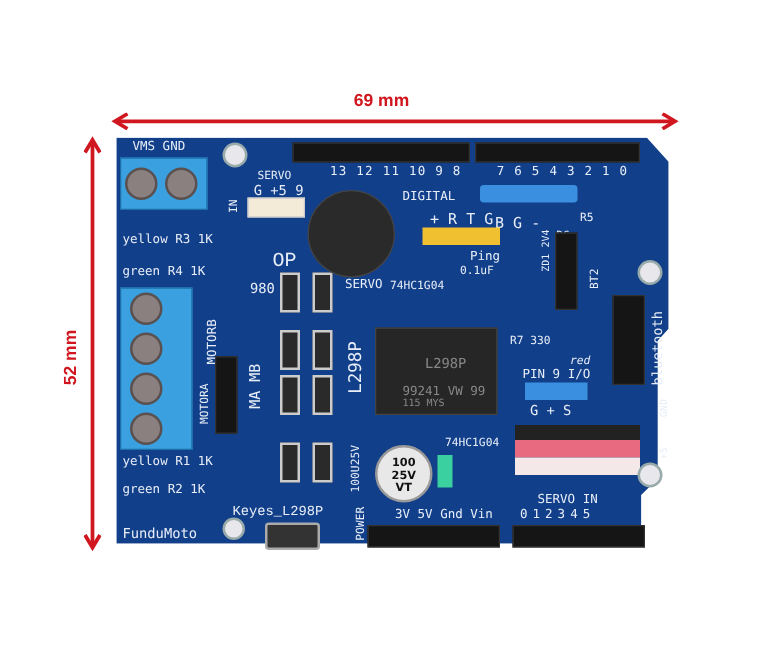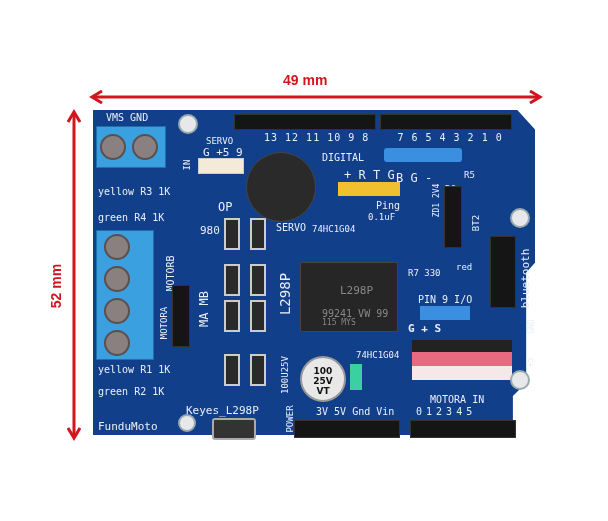--- a/index.html
+++ b/index.html
@@ -12,21 +12,21 @@
   .hdr{position:absolute;background:#151515;border:1px solid #333;}
   .term{position:absolute;background:#3aa0e0;border:1px solid #1f6fa8;}
   .screw{width:22px;height:22px;border-radius:50%;background:#8a8080;border:2px solid #5a5050;margin:3px;}
   .hole{position:absolute;border-radius:50%;background:#e8e8ec;border:2px solid #9aa;}
   .chip{position:absolute;background:#262626;border:1px solid #444;}
   .smd{position:absolute;background:#2a2a2a;border:2px solid #ccc;}
 </style>
 </head>
 <body>
 
-<div class="abs dimlabel" style="left:283px;top:72px;">49 mm</div>
+<div class="abs dimlabel" style="left:283px;top:72px;">69 mm</div>
 <svg class="abs" style="left:88px;top:90px;" width="456" height="14">
   <line x1="6" y1="7" x2="450" y2="7" stroke="#d0161e" stroke-width="3"></line>
   <polyline points="14,1 4,7 14,13" fill="none" stroke="#d0161e" stroke-width="3"></polyline>
   <polyline points="442,1 452,7 442,13" fill="none" stroke="#d0161e" stroke-width="3"></polyline>
 </svg>
 <div class="abs dimlabel" style="left:34px;top:278px;transform:rotate(-90deg);transform-origin:center;">52 mm</div>
 <svg class="abs" style="left:67px;top:108px;" width="14" height="334">
   <line x1="7" y1="6" x2="7" y2="328" stroke="#d0161e" stroke-width="3"></line>
   <polyline points="1,14 7,4 13,14" fill="none" stroke="#d0161e" stroke-width="3"></polyline>
   <polyline points="1,320 7,330 13,320" fill="none" stroke="#d0161e" stroke-width="3"></polyline>
@@ -52,30 +52,30 @@
     <div class="screw"></div>
 </div>
 <div class="silk" style="left:152px;top:268px;transform:rotate(-90deg);">MOTORB</div>
 <div class="silk" style="left:148px;top:318px;transform:rotate(-90deg);font-size:9px;">MOTORA</div>
 <div class="hdr" style="left:172px;top:285px;width:16px;height:60px;"></div>
 <div class="silk" style="left:186px;top:302px;transform:rotate(-90deg);font-size:12px;"><span>MA</span> <span>MB</span></div>
 
 <div class="silk" style="left:98px;top:364px;"><span>yellow</span> <span>R1</span> <span>1K</span></div>
 <div class="silk" style="left:98px;top:386px;"><span>green</span> <span>R2</span> <span>1K</span></div>
 <div class="silk" style="left:98px;top:420px;font-size:11px;">FunduMoto</div>
-<div class="silk" style="left:186px;top:404px;font-size:11px;">Keyes_L298P</div>
+<div class="silk" style="left:186px;top:404px;font-size:11px;font-family:Liberation Mono, monospace;">Keyes_L298P</div>
 <div class="hole" style="left:178px;top:414px;width:14px;height:14px;"></div>
 <div class="abs" style="left:212px;top:418px;width:40px;height:18px;background:#333;border:2px solid #aaa;border-radius:3px;"></div>
 
 <div class="hole" style="left:178px;top:114px;width:16px;height:16px;"></div>
 <div class="silk" style="left:206px;top:136px;font-size:9px;">SERVO</div>
 <div class="silk" style="left:203px;top:146px;font-size:11px;">G +5 9</div>
 <div class="silk" style="left:182px;top:160px;transform:rotate(-90deg);font-size:9px;">IN</div>
 <div class="abs" style="left:198px;top:158px;width:44px;height:14px;background:#f3ead8;border:1px solid #ccc;"></div>
-<div class="silk" style="left:218px;top:200px;font-size:12px;">OP</div>
+<div class="silk" style="left:218px;top:200px;font-size:16px;font-family:Liberation Mono, monospace;">OP</div>
 <div class="silk" style="left:200px;top:224px;font-size:11px;">980</div>
 
 <div class="smd" style="left:224px;top:218px;width:12px;height:28px;"></div>
 <div class="smd" style="left:250px;top:218px;width:12px;height:28px;"></div>
 <div class="smd" style="left:224px;top:264px;width:12px;height:28px;"></div>
 <div class="smd" style="left:250px;top:264px;width:12px;height:28px;"></div>
 <div class="smd" style="left:224px;top:300px;width:12px;height:28px;"></div>
 <div class="smd" style="left:250px;top:300px;width:12px;height:28px;"></div>
 <div class="smd" style="left:224px;top:354px;width:12px;height:28px;"></div>
 <div class="smd" style="left:250px;top:354px;width:12px;height:28px;"></div>
@@ -96,28 +96,28 @@
 <div class="silk" style="left:376px;top:200px;">Ping</div>
 <div class="silk" style="left:368px;top:212px;font-size:9px;">0.1uF</div>
 <div class="silk" style="left:312px;top:224px;font-size:9px;">74HC1G04</div>
 <div class="silk" style="left:420px;top:196px;transform:rotate(-90deg);font-size:8px;">ZD1 2V4</div>
 
 <div class="silk" style="left:464px;top:170px;font-size:9px;">R5</div>
 <div class="silk" style="left:445px;top:184px;font-size:9px;">R6</div>
 <div class="hdr" style="left:444px;top:186px;width:16px;height:60px;"></div>
 <div class="silk" style="left:468px;top:218px;transform:rotate(-90deg);font-size:9px;">BT2</div>
 <div class="silk" style="left:408px;top:268px;font-size:9px;">R7 330</div>
-<div class="silk" style="left:456px;top:262px;font-size:9px;">red</div>
+<div class="silk" style="left:456px;top:284px;font-size:9px;font-style:italic;">red</div>
 <div class="hole" style="left:510px;top:208px;width:16px;height:16px;"></div>
 <div class="hdr" style="left:490px;top:236px;width:24px;height:70px;"></div>
 <div class="silk" style="left:496px;top:272px;transform:rotate(-90deg);font-size:11px;">bluetooth</div>
 
 <div class="silk" style="left:418px;top:294px;font-size:10px;">PIN 9 I/O</div>
 <div class="abs" style="left:420px;top:306px;width:50px;height:14px;background:#3b8fe0;"></div>
-<div class="silk" style="left:408px;top:322px;font-size:11px;font-weight:bold;">G + S</div>
+<div class="silk" style="left:424px;top:322px;font-size:11px;">G + S</div>
 
 <div class="silk" style="left:264px;top:286px;transform:rotate(-90deg);font-size:14px;">L298P</div>
 <div class="chip" style="left:300px;top:262px;width:96px;height:68px;"></div>
 <div class="silk" style="left:340px;top:284px;color:#888;font-size:11px;">L298P</div>
 <div class="silk" style="left:322px;top:308px;color:#888;font-size:10px;">99241 VW 99</div>
 <div class="silk" style="left:322px;top:318px;color:#888;font-size:8px;">115 MYS</div>
 
 <div class="silk" style="left:266px;top:370px;transform:rotate(-90deg);font-size:9px;">100U25V</div>
 <div class="abs" style="left:300px;top:356px;width:46px;height:46px;border-radius:50%;background:#e8e8e8;border:2px solid #999;text-align:center;font-size:9px;font-weight:bold;line-height:10px;color:#111;padding-top:8px;box-sizing:border-box;">
   <div>100</div>
@@ -127,19 +127,19 @@
 <div class="silk" style="left:356px;top:350px;font-size:9px;">74HC1G04</div>
 <div class="abs" style="left:350px;top:364px;width:12px;height:26px;background:#3ad0a0;"></div>
 
 <div class="silk" style="left:276px;top:414px;transform:rotate(-90deg);font-size:9px;">POWER</div>
 <div class="silk" style="left:316px;top:406px;font-size:10px;"><span>3V</span> <span>5V</span> <span>Gnd</span> <span>Vin</span></div>
 <div class="hdr" style="left:294px;top:420px;width:104px;height:16px;"></div>
 
 <div class="abs" style="left:412px;top:340px;width:100px;height:12px;background:#222;"></div>
 <div class="abs" style="left:412px;top:352px;width:100px;height:14px;background:#e86a80;"></div>
 <div class="abs" style="left:412px;top:366px;width:100px;height:14px;background:#f5e8e8;"></div>
-<div class="silk" style="left:430px;top:394px;font-size:10px;">MOTORA IN</div>
+<div class="silk" style="left:430px;top:394px;font-size:10px;">SERVO IN</div>
 <div class="silk" style="left:416px;top:406px;font-size:10px;letter-spacing:4px;"><span>0</span><span>1</span><span>2</span><span>3</span><span>4</span><span>5</span></div>
 <div class="hdr" style="left:410px;top:420px;width:104px;height:16px;"></div>
 
 <div class="silk" style="left:524px;top:322px;transform:rotate(-90deg);font-size:8px;">GND</div>
 <div class="silk" style="left:526px;top:358px;transform:rotate(-90deg);font-size:8px;">+5</div>
 <div class="hole" style="left:510px;top:370px;width:16px;height:16px;"></div>
 
 </body></html>

